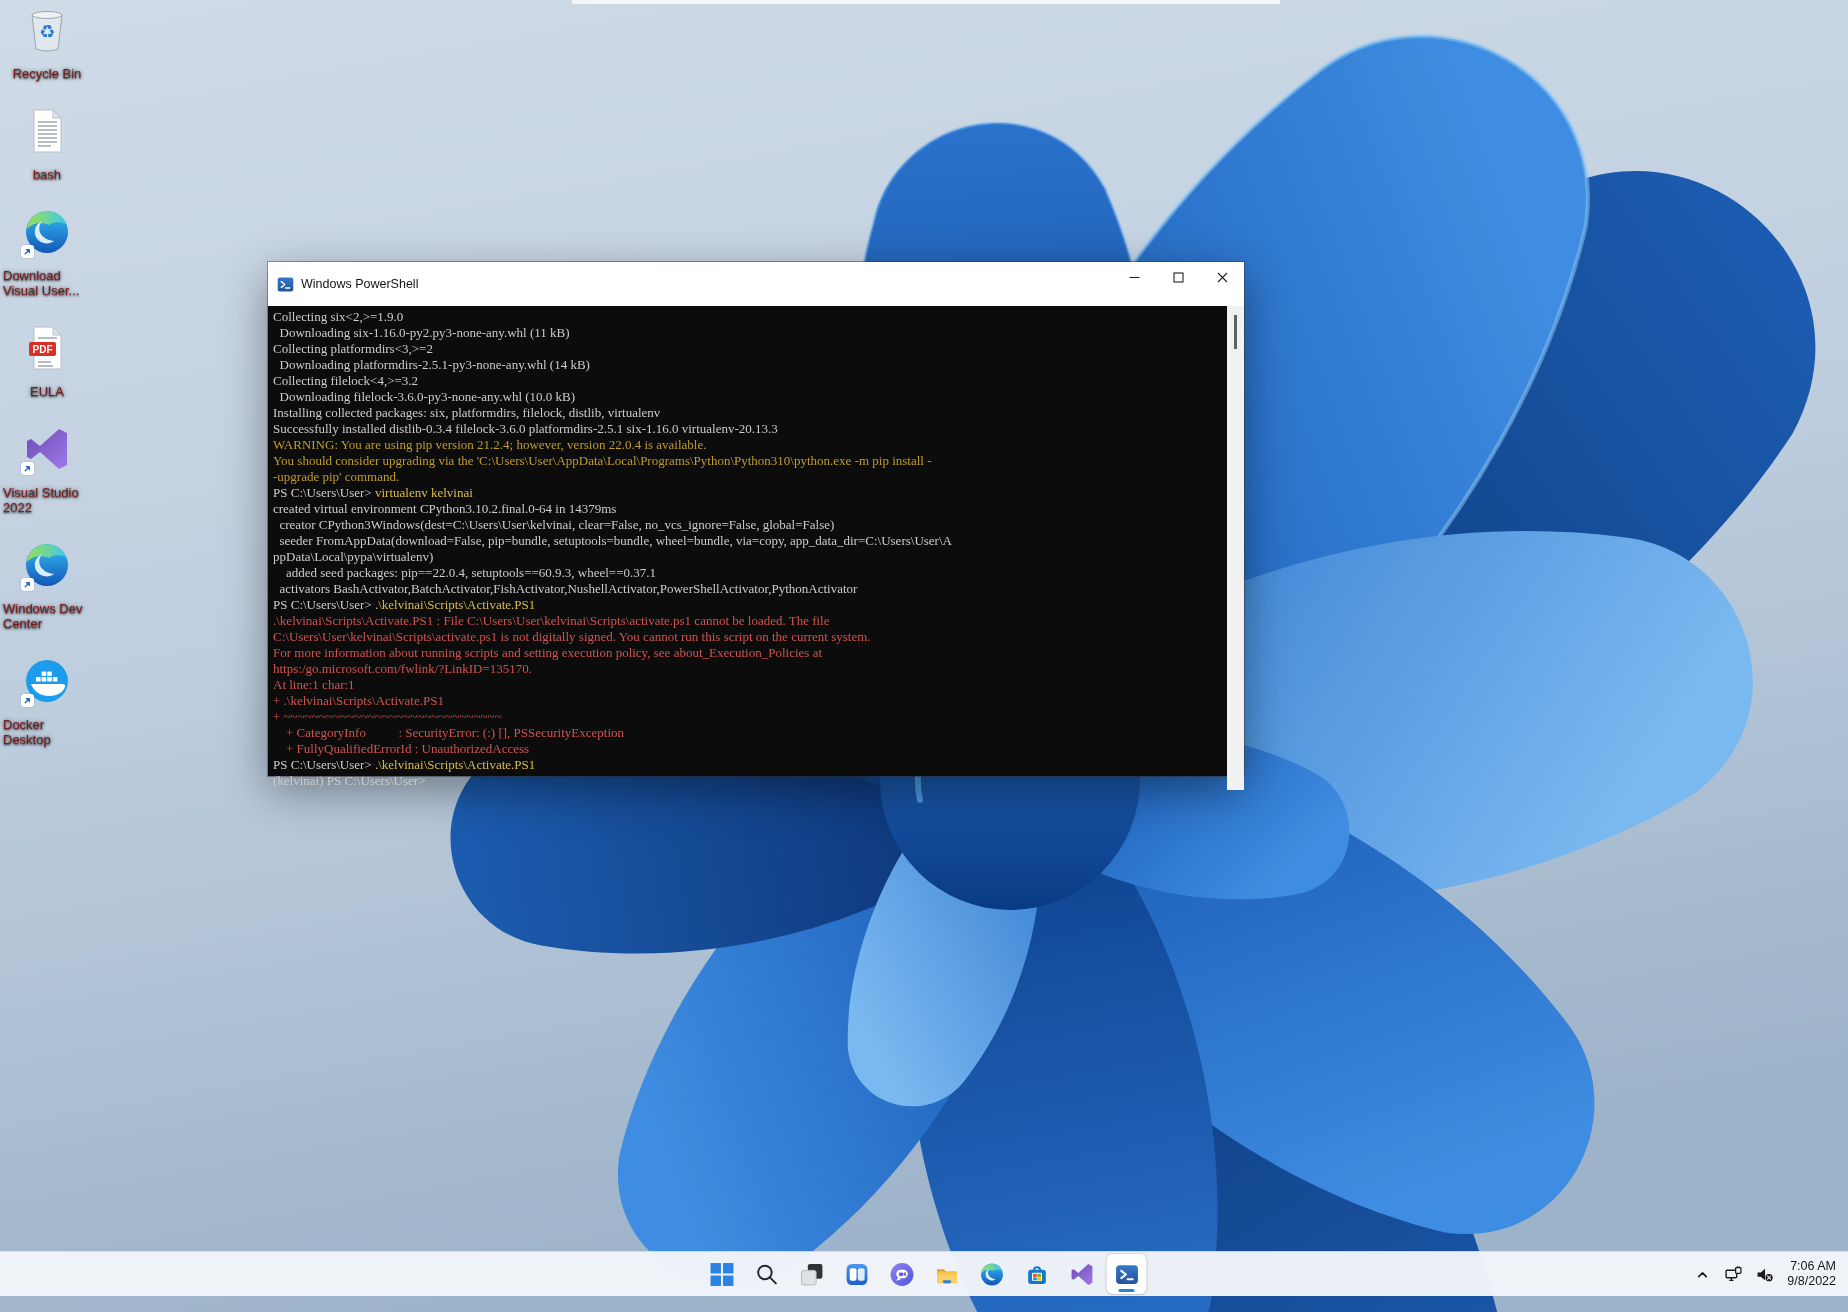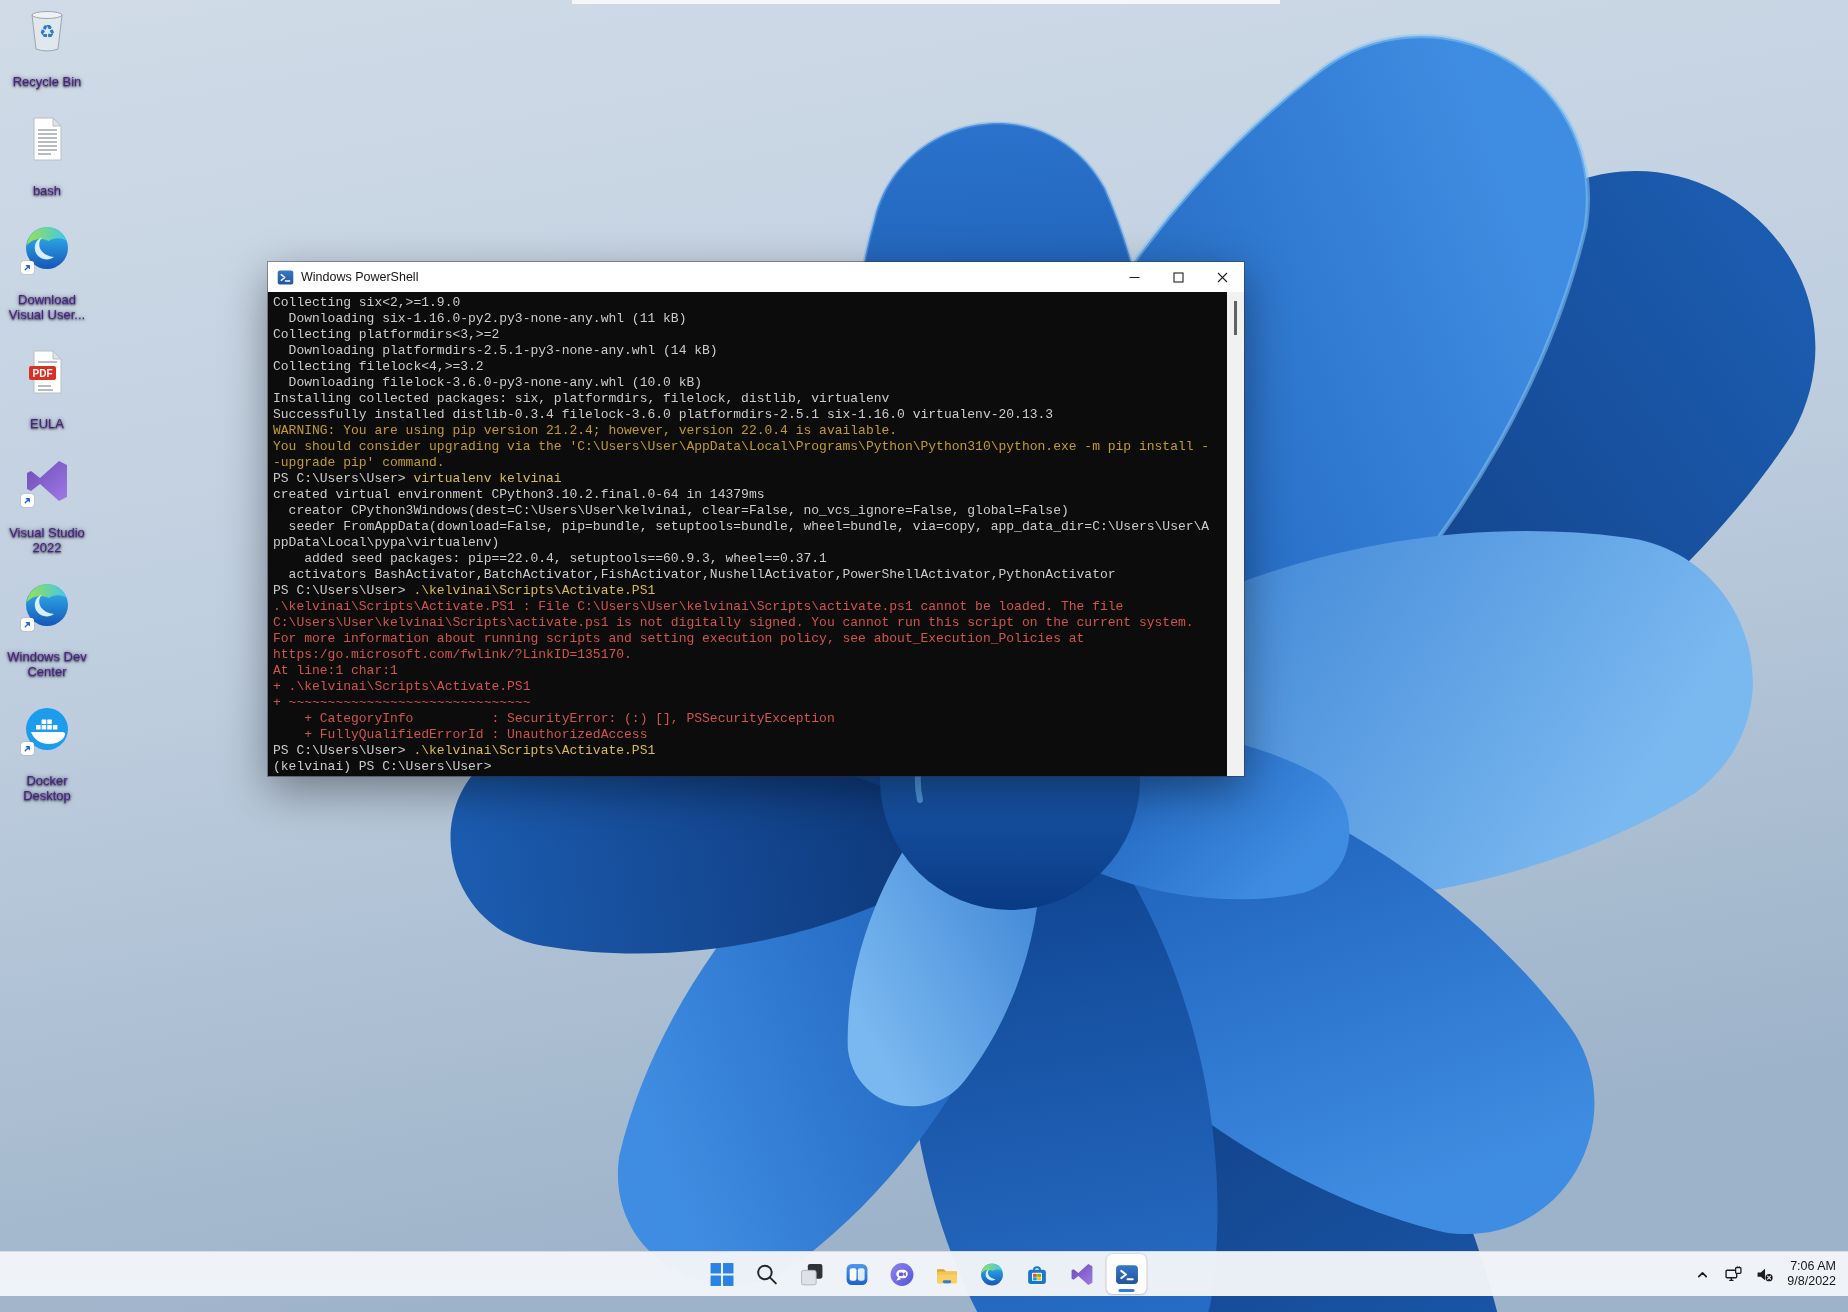--- a/index.html
+++ b/index.html
@@ -5,39 +5,39 @@
   html,body{margin:0;padding:0;background:#9db3c9;}
   .screen{position:relative;width:1848px;height:1312px;overflow:hidden;font-family:"Liberation Sans",sans-serif;}
   .wallpaper{position:absolute;inset:0;width:1848px;height:1312px;display:block;}
   .top-strip{position:absolute;left:572px;top:0;width:708px;height:4px;background:#f7f8f9;opacity:.95;}
 
   
   .desktop-icons{position:absolute;left:0;top:6px;width:94px;display:flex;flex-direction:column;align-items:center;gap:26px;}
   .dicon{width:94px;display:flex;flex-direction:column;align-items:center;cursor:default;}
   .dicon .ic{width:48px;height:48px;position:relative;}
   .dicon .ic svg{width:48px;height:48px;display:block;}
-  .dlabel{margin-top:20px;font-size:13px;line-height:15px;color:#4c1d95;text-align:center;max-width:88px;
+  .dlabel{margin-top:12px;font-size:13px;line-height:15px;color:#7f1d1d;max-width:88px;
           text-shadow:0 1px 2px rgba(0,0,0,.8),0 0 4px rgba(0,0,0,.55);}
   .sc-badge{position:absolute;left:-2px;bottom:-2px;width:13px;height:13px;background:#fff;border-radius:2.5px;
             box-shadow:0 0 1px rgba(0,0,0,.5);display:flex;align-items:center;justify-content:center;}
   .sc-badge svg{width:9px !important;height:9px !important;}
 
   
   .ps-window{position:absolute;left:268px;top:262px;width:976px;height:514px;background:#0c0c0c;
              box-shadow:0 14px 42px rgba(0,0,0,.4),0 0 0 1px rgba(60,60,60,.45);}
-  .titlebar{height:30px;background:#ffffff;display:flex;align-items:center;padding-left:9px;position:relative;}
+  .titlebar{height:44px;background:#ffffff;display:flex;align-items:center;padding-left:9px;position:relative;}
   .ps-ico{width:17px;height:17px;margin-right:7px;flex:0 0 auto;}
   .ps-ico svg{width:17px;height:17px;display:block;}
   .title{font-size:12.5px;color:#141414;}
   .winbtns{position:absolute;right:0;top:0;height:30px;display:flex;}
   .wbtn{width:44px;height:30px;display:flex;align-items:center;justify-content:center;}
   .wbtn svg{width:11px;height:11px;display:block;}
   .terminal{position:relative;height:484px;}
   .tout{position:absolute;left:0;right:17px;top:0;bottom:0;padding:3px 0 12px 5px;
-        font-family:Liberation Mono, monospace;font-size:13px;line-height:16px;
+        font-family:Liberation Serif, serif;font-size:13px;line-height:16px;
         white-space:pre;overflow:hidden;}
   .tl{height:16px;}
   .c-w{color:#cccccc;} .c-y{color:#c19c2a;} .c-cmd{color:#d9bc4f;margin-top:12px;} .c-r{color:#d1534e;margin-top:12px;}
   .scrollbar{position:absolute;right:0;top:0;bottom:0;width:17px;background:#f1f1f1;}
   .thumb{position:absolute;left:7px;top:9px;width:3px;height:34px;background:#616161;}
 
   
   .taskbar{position:absolute;left:0;right:0;bottom:16px;height:44px;background:rgba(242,245,248,.97);
            border-top:1px solid rgba(110,120,130,.18);}
   .tb-center{position:absolute;left:50%;top:2px;transform:translateX(-50%);height:40px;display:flex;align-items:center;gap:5px;}

